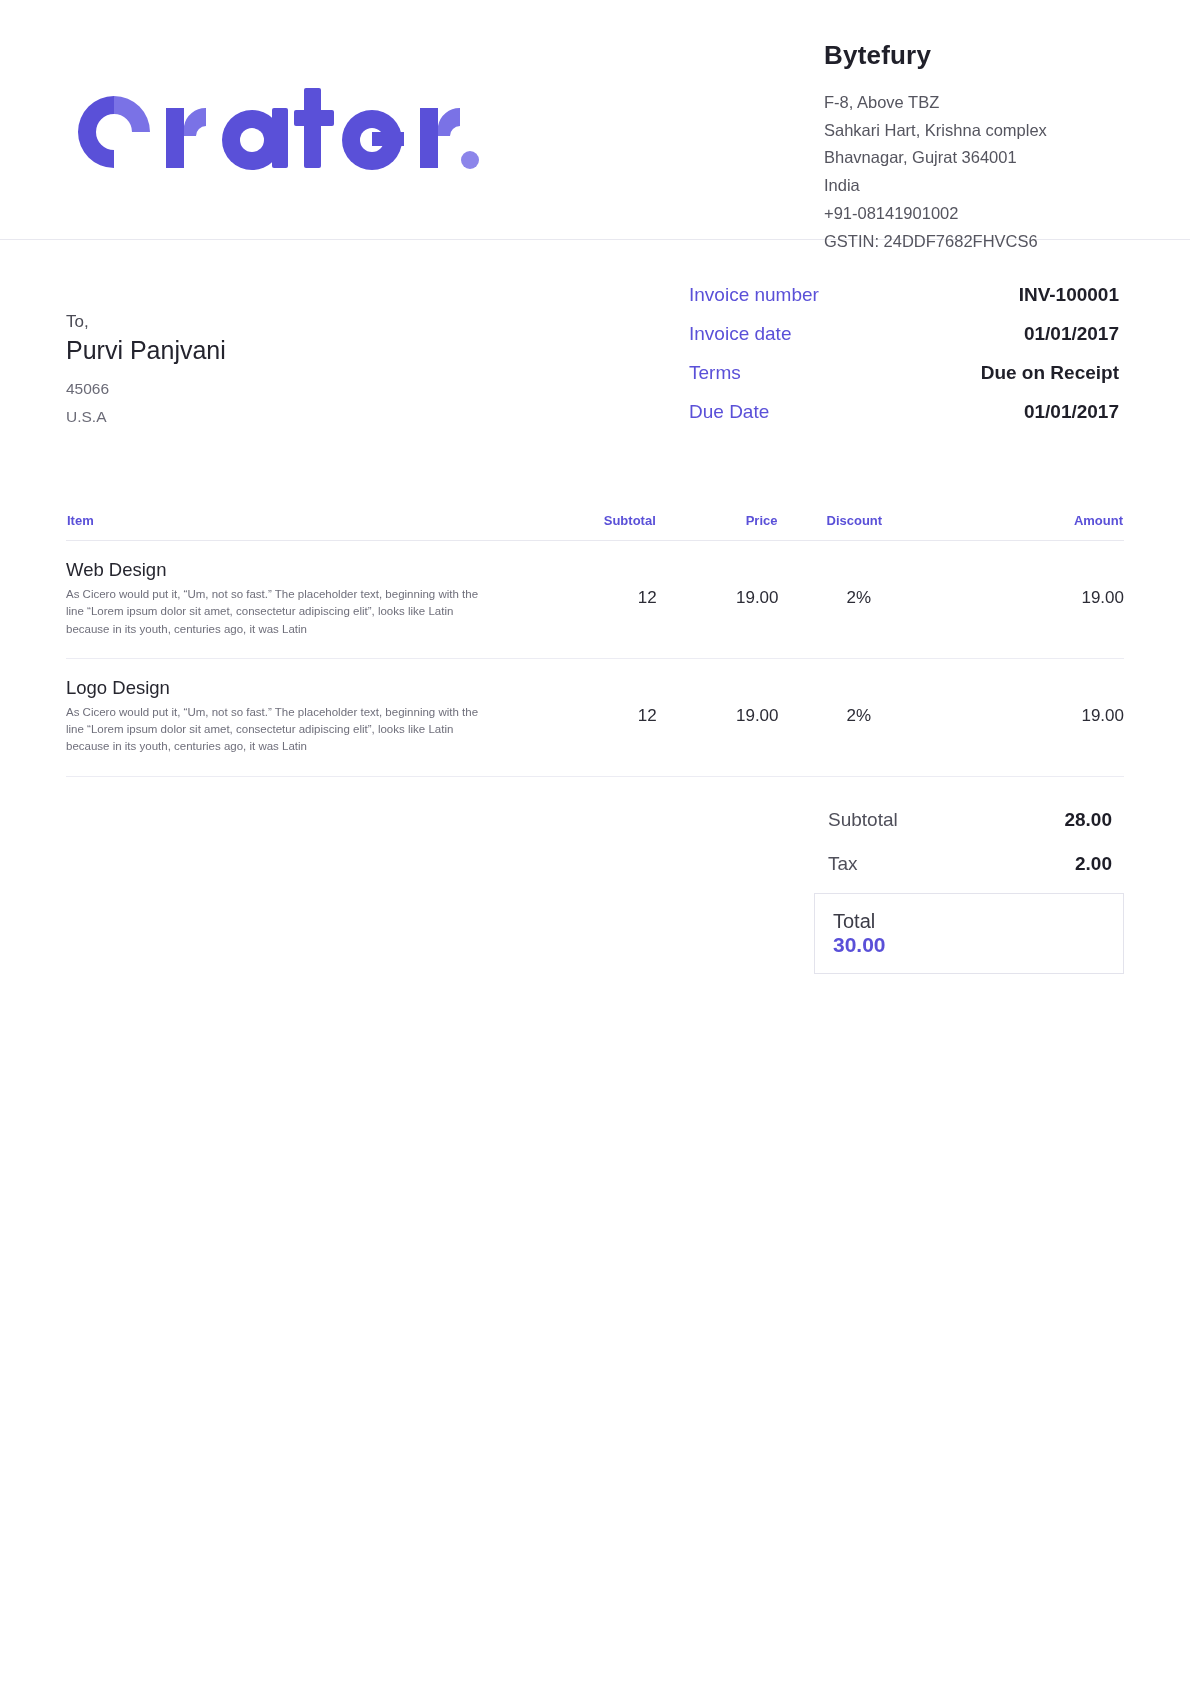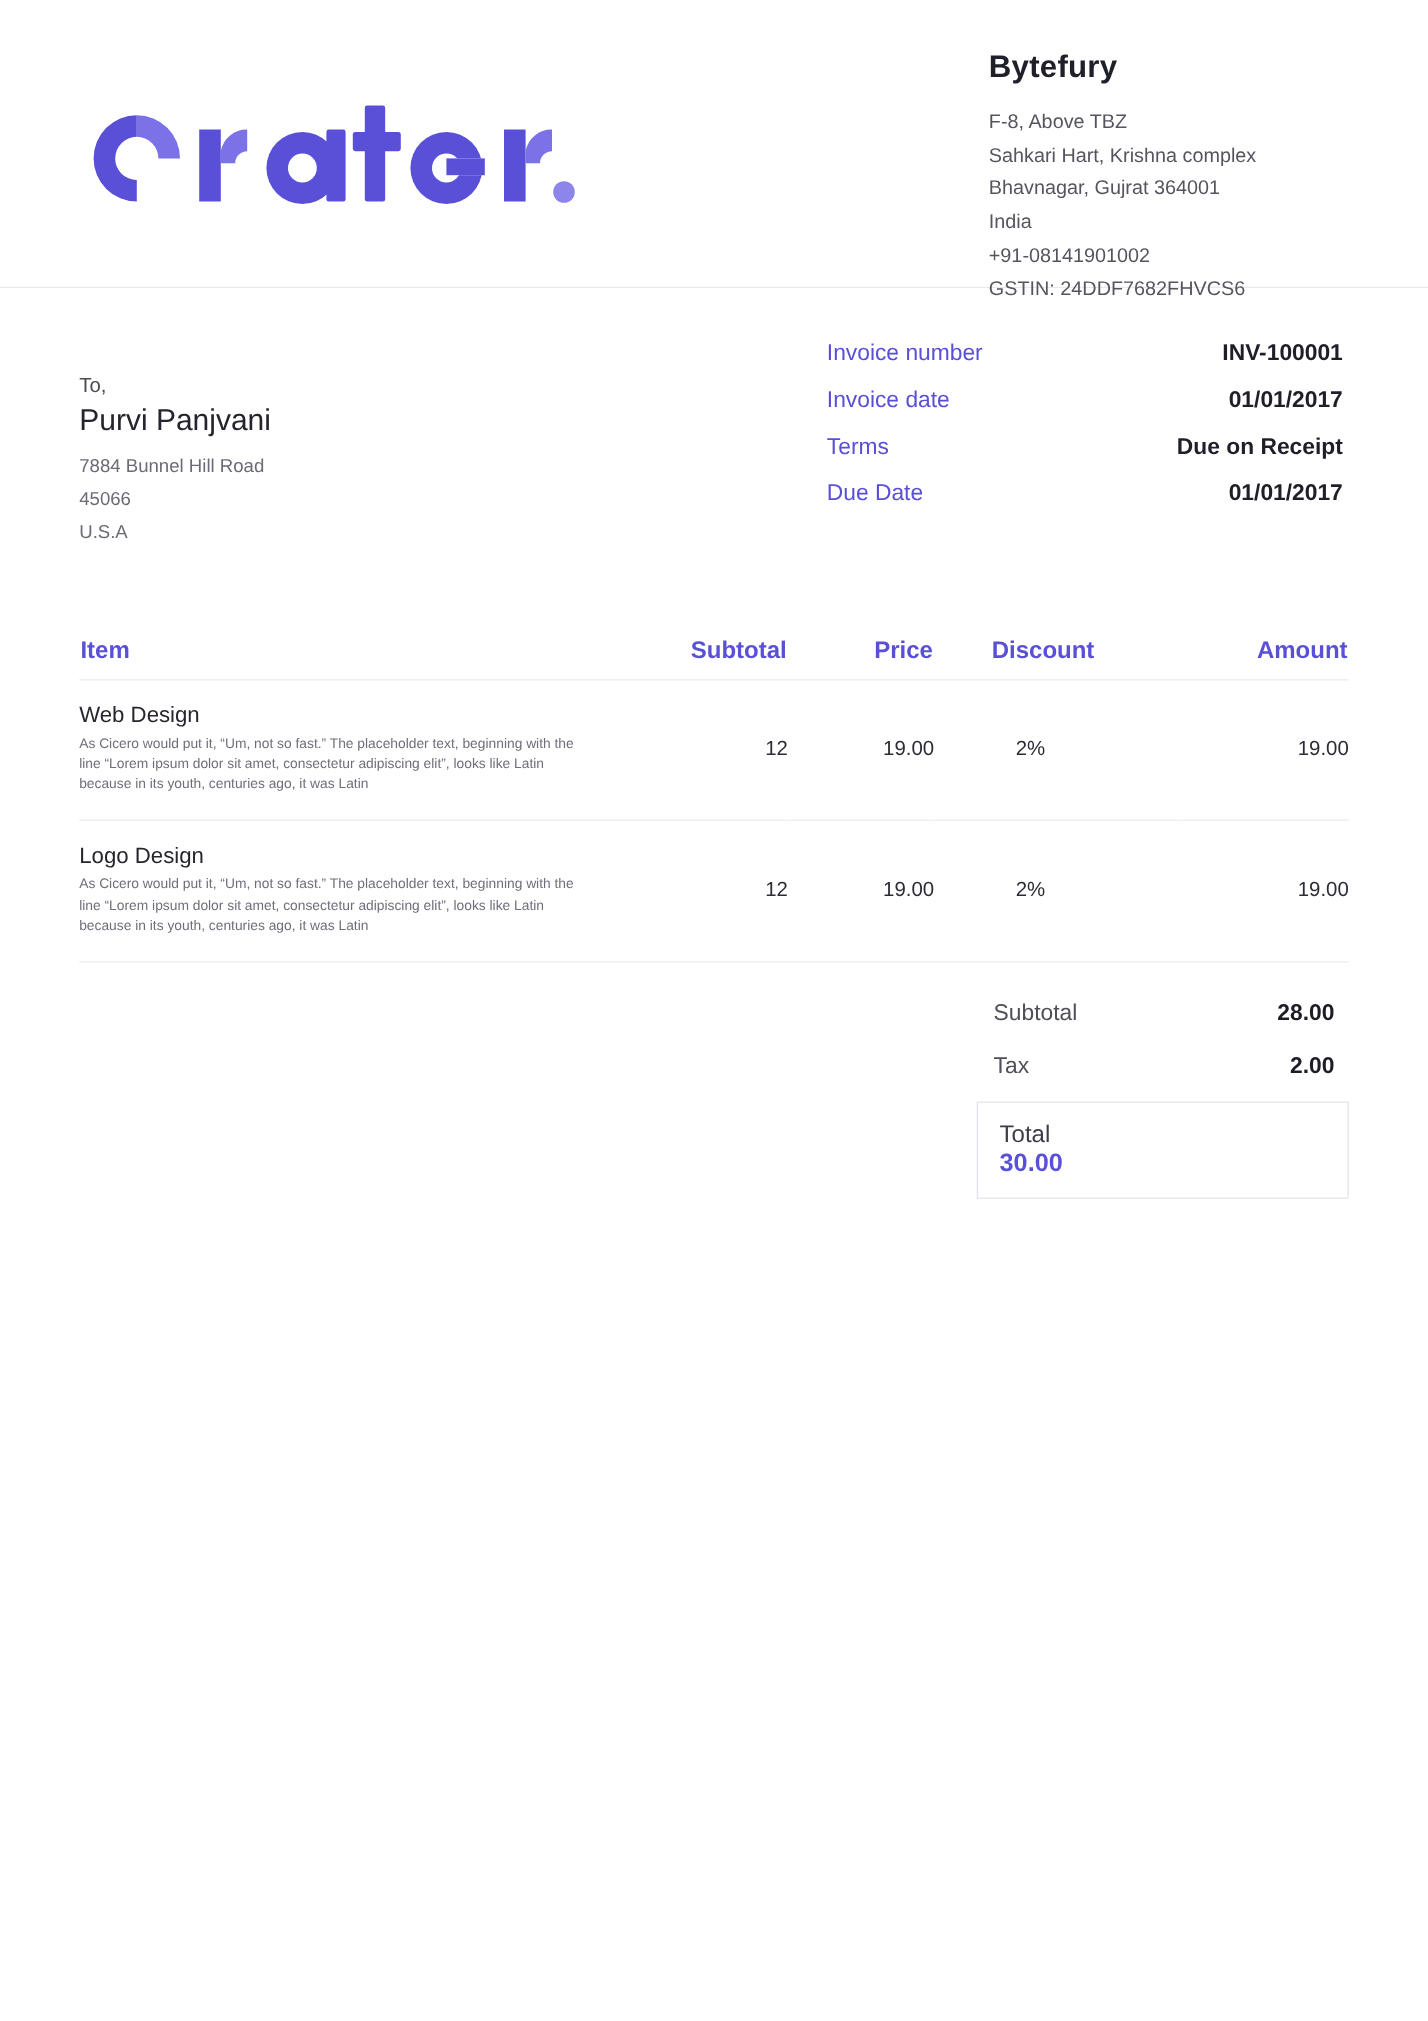--- a/index.html
+++ b/index.html
@@ -105,21 +105,21 @@
 
   
   .table-wrap {
     padding: 72px 66px 0 66px;
   }
   table.items {
     width: 100%;
     border-collapse: collapse;
   }
   table.items thead th {
-    font-size: 20px;
+    font-size: 13px;
     color: #5a50d8;
     font-weight: 700;
     padding-bottom: 12px;
     border-bottom: 1px solid #e8e8ef;
     text-align: right;
     white-space: nowrap;
   }
   table.items thead th.left { text-align: left; }
   table.items tbody td {
     padding: 18px 0 20px 0;
@@ -232,21 +232,20 @@
       <div class="company-line">+91-08141901002</div>
       <div class="company-line">GSTIN: 24DDF7682FHVCS6</div>
     </div>
   </div>
 
   <div class="mid">
     <div class="billto">
       <div class="to-label">To,</div>
       <div class="name">Purvi Panjvani</div>
       <div class="addr">
-        <div>7884 Bunnel Hill Road</div>
         <div>45066</div>
         <div>U.S.A</div>
       </div>
     </div>
 
     <div class="meta">
       <div class="meta-row">
         <span class="meta-label">Invoice number</span>
         <span class="meta-value">INV-100001</span>
       </div>

